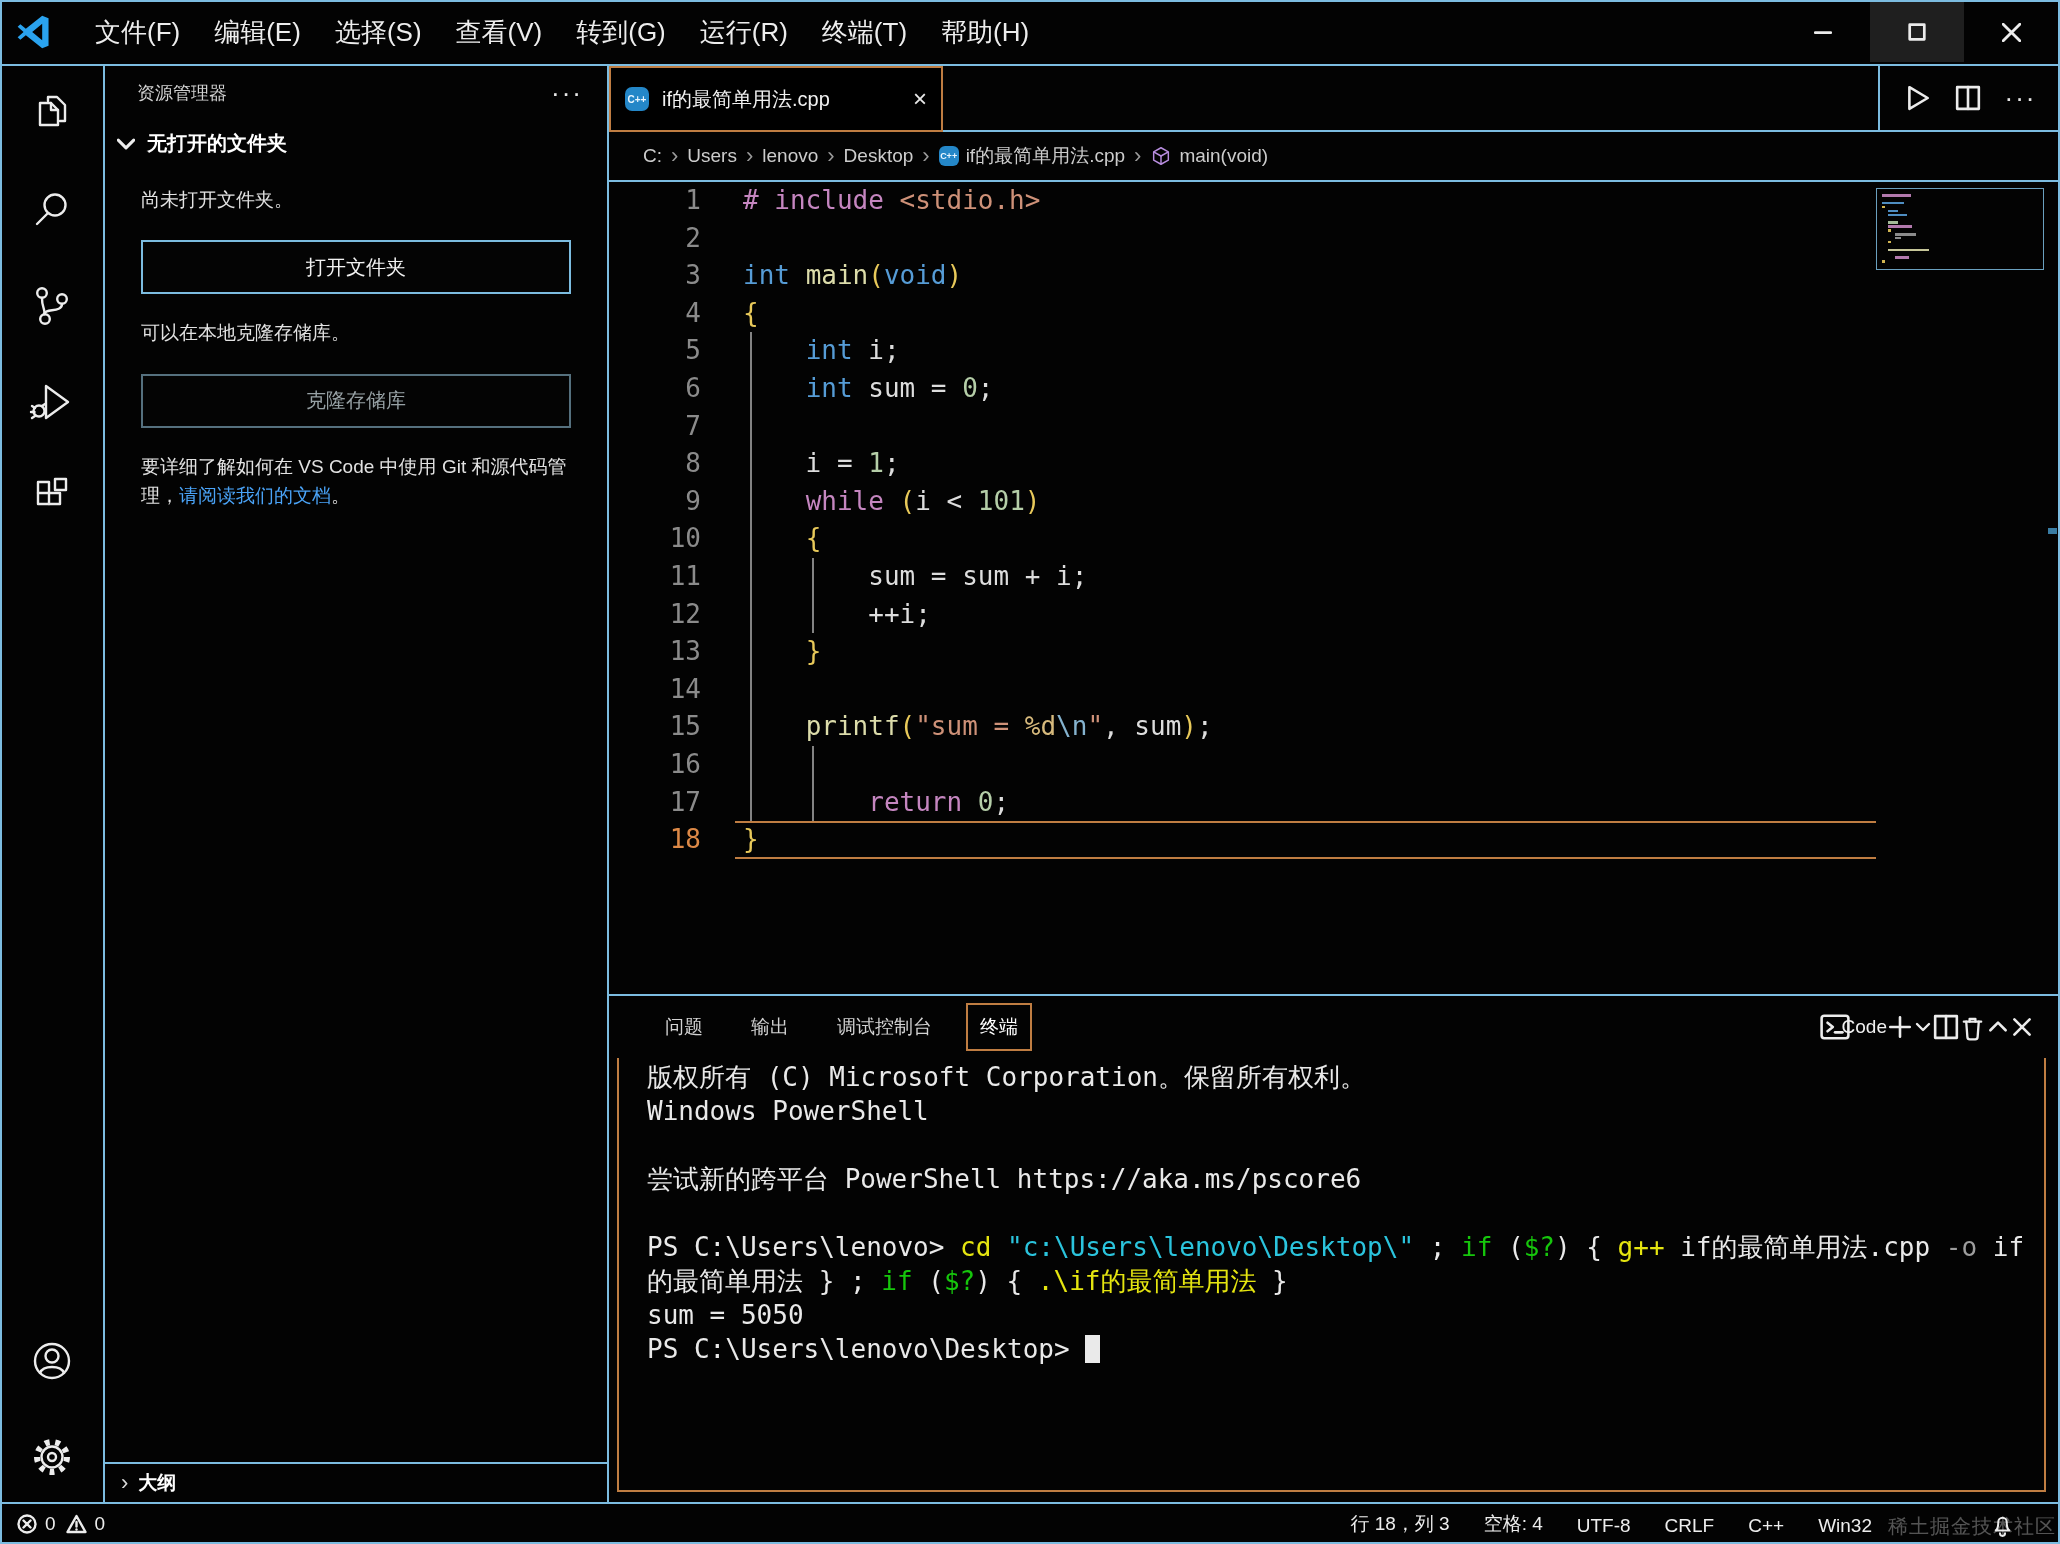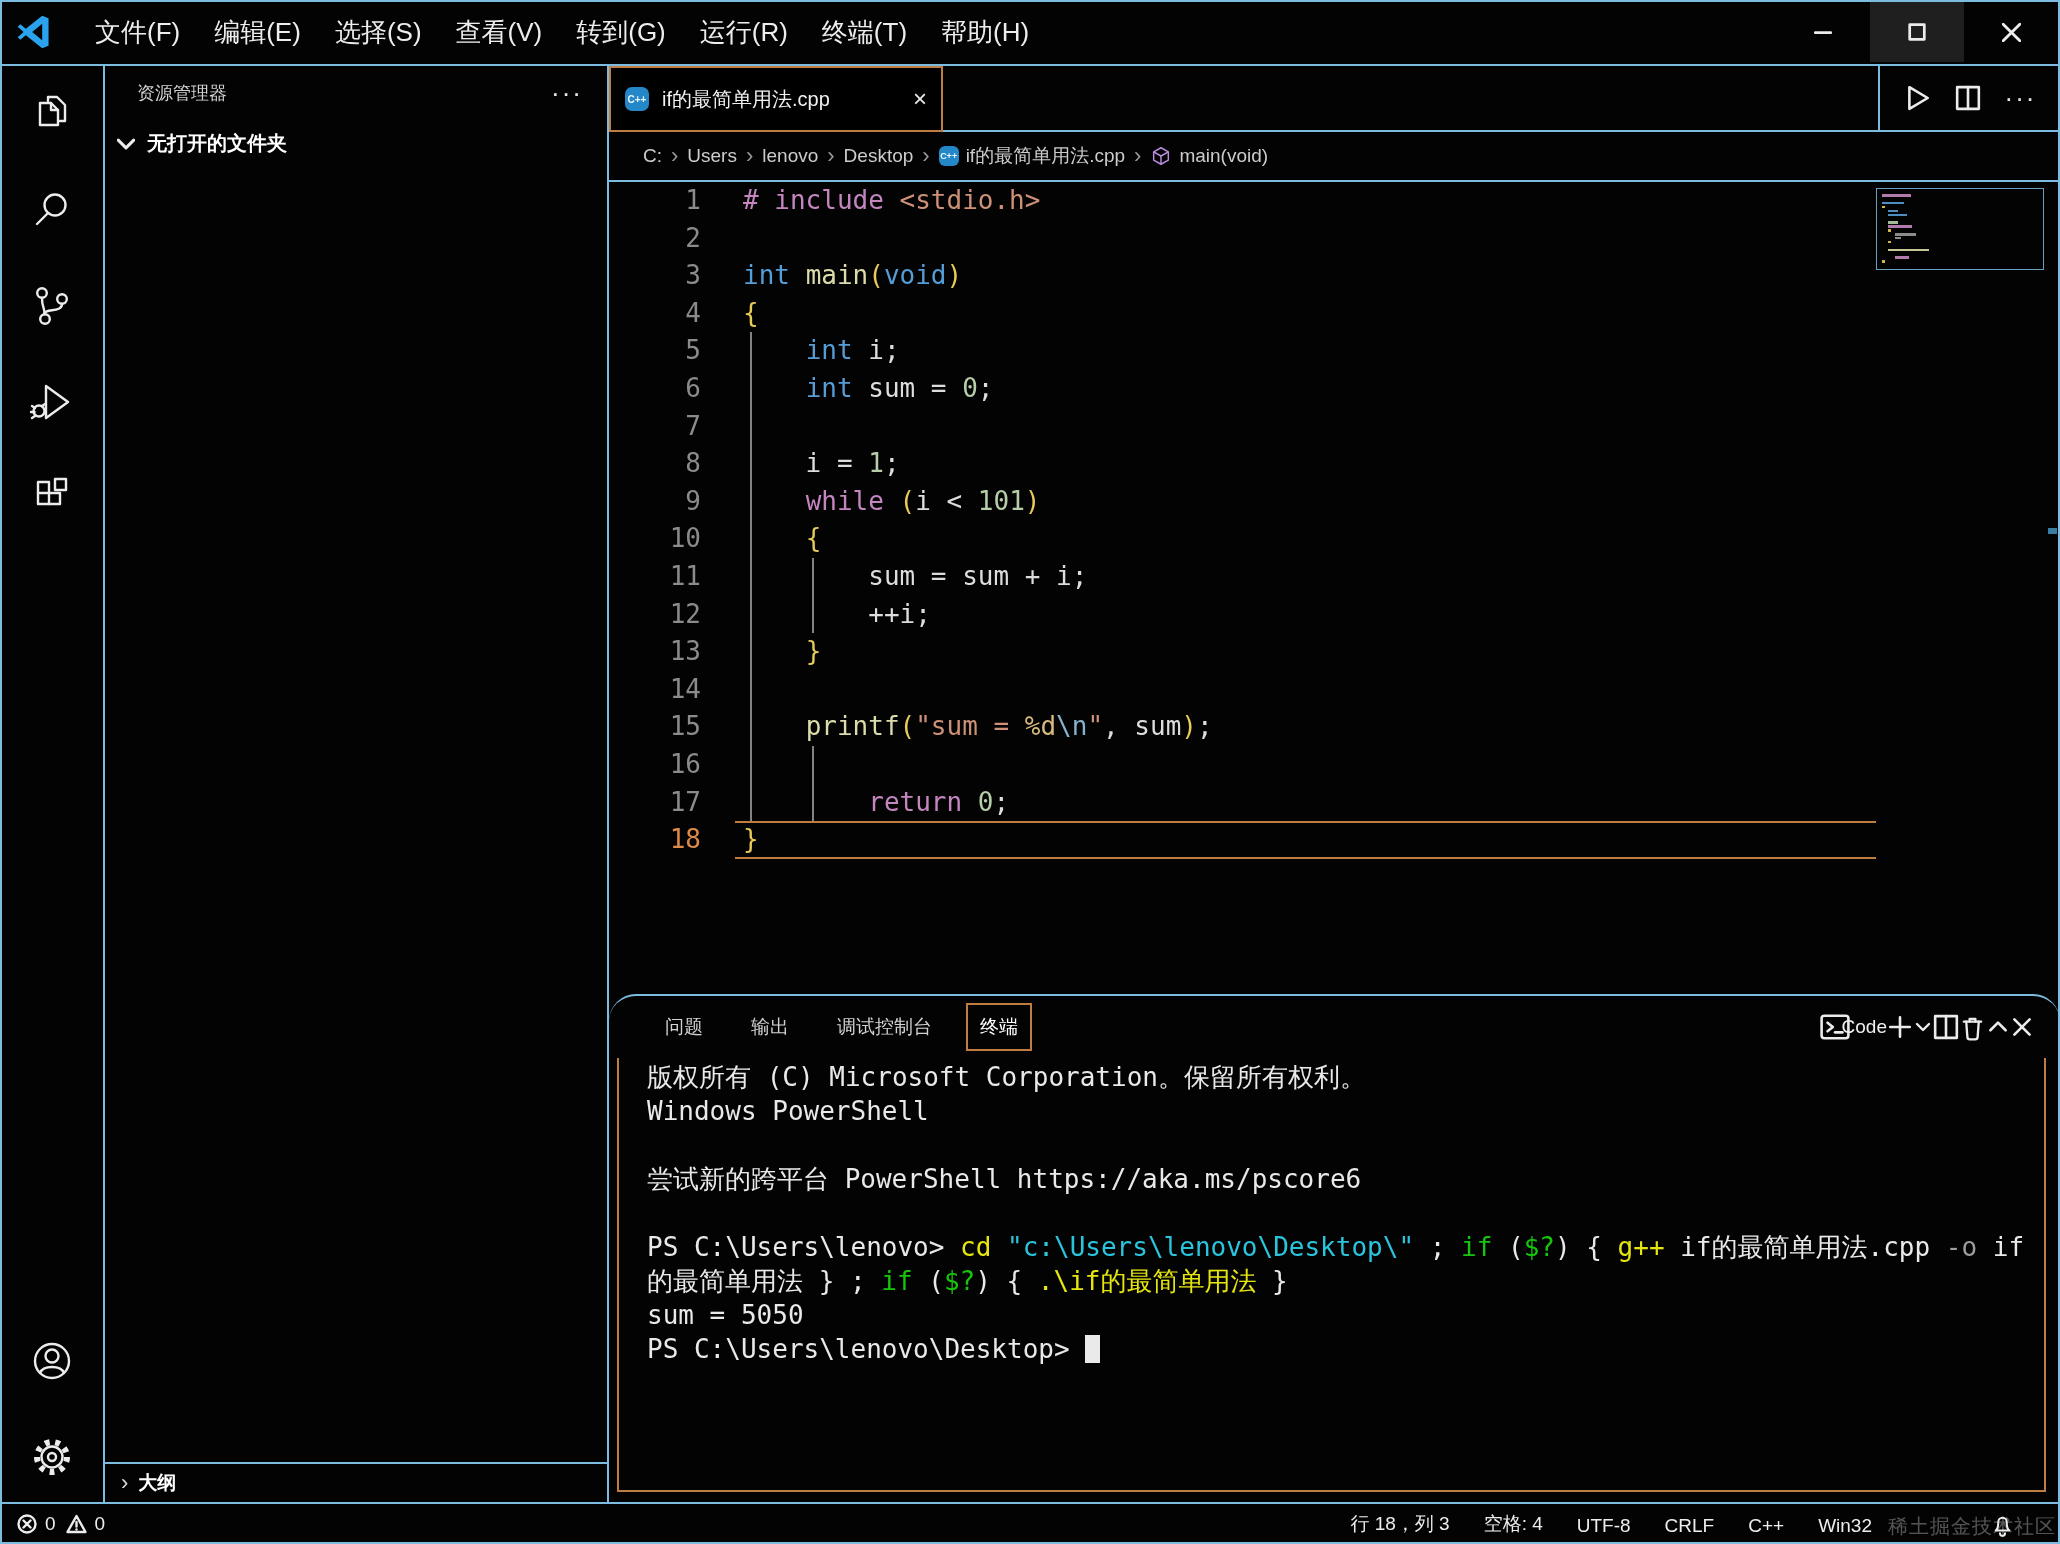--- a/index.html
+++ b/index.html
@@ -64,21 +64,21 @@
   .tk-str{color:var(--c-str)} .tk-fmt{color:var(--c-fmt)} .tk-esc{color:var(--c-esc)}
   .tk-num{color:var(--c-num)} .tk-plain{color:var(--c-plain)} .tk-brk{color:var(--c-brk)}
   .guide{position:absolute;width:2px;background:#9a9a9a;opacity:.85;}
   .cur-line{position:absolute;left:126px;right:184px;height:37.6px;box-sizing:border-box;
             border-top:2px solid var(--c-orange);border-bottom:2px solid var(--c-orange);}
   .minimap{position:absolute;right:16px;top:6px;width:166px;height:80px;border:1px solid rgba(124,188,224,.85);}
   .minimap i{position:absolute;display:block;}
   .ruler-mark{position:absolute;right:3px;top:346px;width:9px;height:6px;background:#3f89b5;opacity:.9;}
 
   
-  .panel{height:508px;border-top:2px solid var(--c-border);display:flex;flex-direction:column;box-sizing:border-box;border-radius:27px;}
+  .panel{height:508px;border-top:2px solid var(--c-border);display:flex;flex-direction:column;box-sizing:border-box;}
   .panel-tabs{height:62px;display:flex;align-items:center;padding-left:42px;font-size:19px;color:#d2d2d2;}
   .ptab{padding:9px 12px;margin-right:20px;border:2px solid transparent;}
   .ptab.active{color:#fff;border-color:var(--c-orange);}
   .panel-actions{margin-left:auto;display:flex;align-items:center;padding-right:26px;color:#f0f0f0;}
   .pa-name{font-size:19px;margin-left:-8px;}
   .terminal{flex:1;margin:0 14px 10px 8px;border:2px solid var(--c-orange);border-top:none;
             padding:2px 0 0 28px;font-family:"DejaVu Sans Mono",monospace;font-size:26px;line-height:34px;overflow:hidden;}
   .term-line{height:34px;white-space:pre;}
   .tm-white{color:var(--c-term-white)} .tm-yellow{color:var(--c-term-yellow)} .tm-green{color:var(--c-term-green)}
   .tm-cyan{color:var(--c-term-cyan)} .tm-gray{color:var(--c-term-gray)}
@@ -190,20 +190,27 @@
     <aside class="sidebar">
       <div class="sb-header">
         <span class="t">资源管理器</span>
         <span class="sb-dots">···</span>
       </div>
       <div class="sb-section">
         <svg class="ico" width="18" height="14" viewBox="0 0 14 10">
             <path d="M1 2 L7 8 L13 2"></path>
           </svg>
         <span>无打开的文件夹</span>
+      </div>
+      <div class="sb-body">
+        <p>尚未打开文件夹。</p>
+        <button class="sb-btn">打开文件夹</button>
+        <p>可以在本地克隆存储库。</p>
+        <button class="sb-btn disabled">克隆存储库</button>
+        <p><span>要详细了解如何在 VS Code 中使用 Git 和源代码管理，</span><span class="sb-link">请阅读我们的文档</span><span>。</span></p>
       </div>
       <div class="outline-row">
         <span class="chev">›</span>
         <span>大纲</span>
       </div>
     </aside>
 
     <div class="editor-area">
       <div class="tabbar">
         <div class="tab">

